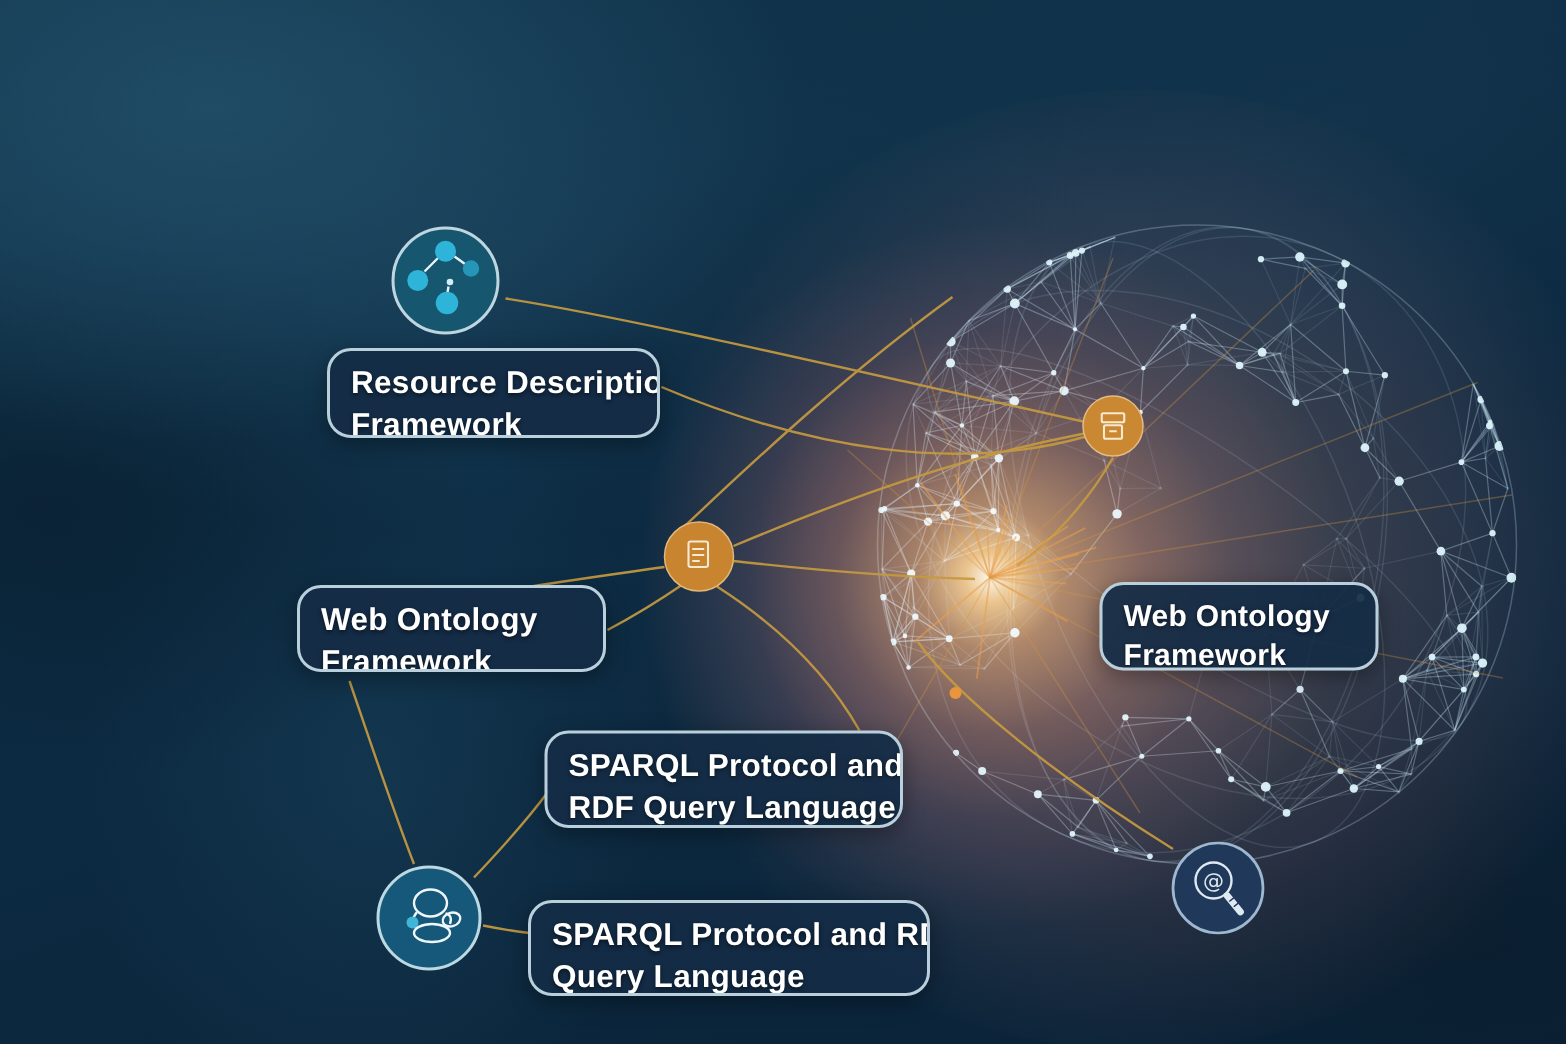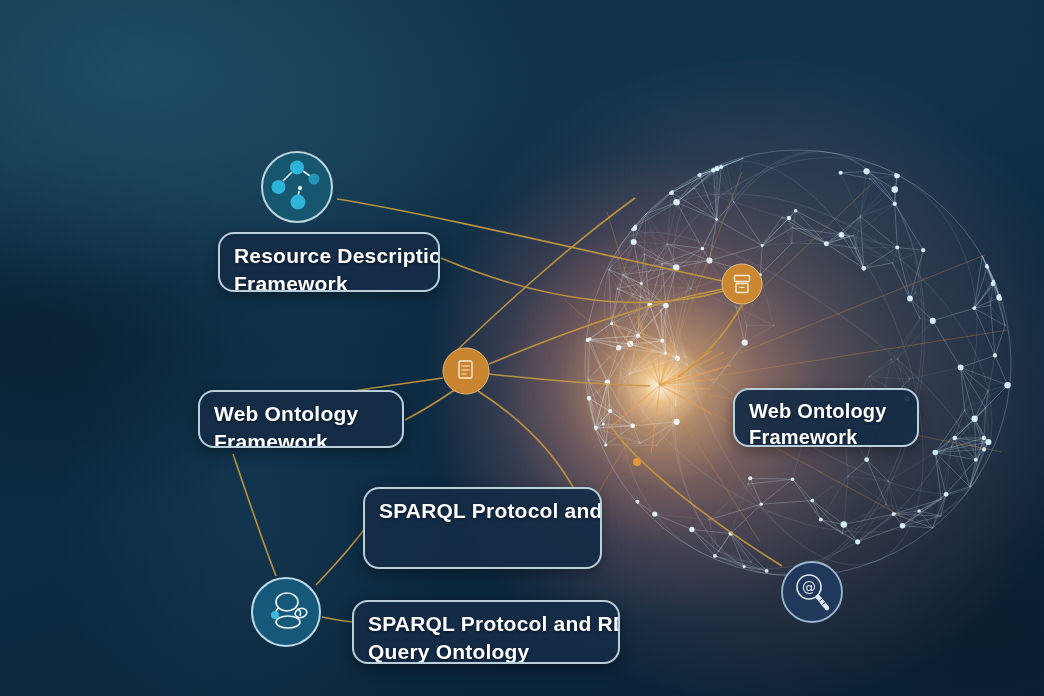--- a/index.html
+++ b/index.html
@@ -956,22 +956,23 @@
   <div class="box" style="left:198px;top:390px;width:206px;height:58px;font-size:21px">
     <span class="bl">Web Ontology</span>
     <span class="bl">Framework</span>
   </div>
 
   <div class="box" style="left:733px;top:388px;width:186px;height:59px;font-size:20px">
     <span class="bl">Web Ontology</span>
     <span class="bl">Framework</span>
   </div>
 
-  <div class="box" style="left:363px;top:487px;width:239px;height:82px;font-size:21px">
+  <div class="box" style="left:363px;top:487px;width:239px;height:65px;font-size:21px">
     <span class="bl">SPARQL Protocol and</span>
+    <span class="bl">RDF Query Language</span>
   </div>
 
   <div class="box" style="left:352px;top:600px;width:268px;height:64px;font-size:21px">
     <span class="bl">SPARQL Protocol and RD</span>
-    <span class="bl">Query Ontology</span>
+    <span class="bl">Query Language</span>
   </div>
 
 </div>
 
 </body></html>

